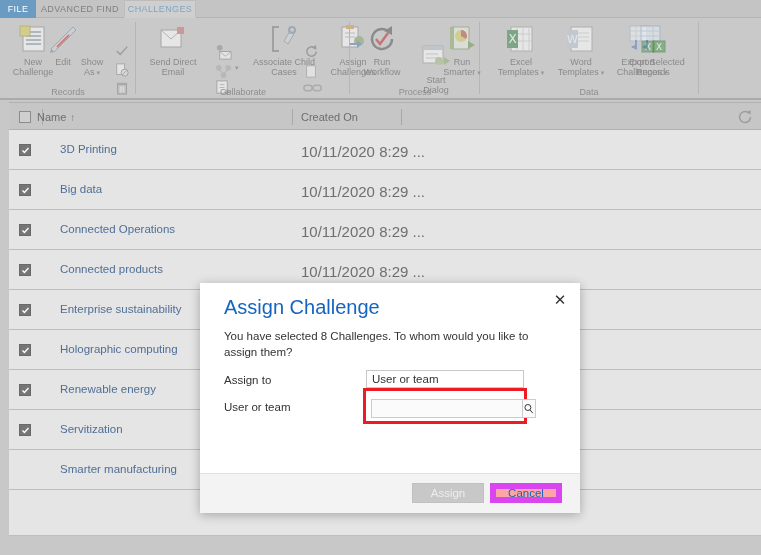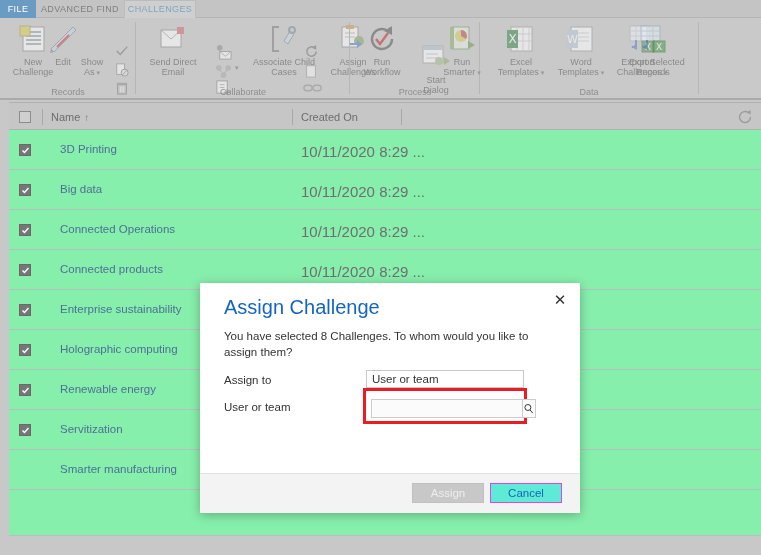--- a/index.html
+++ b/index.html
@@ -127,21 +127,21 @@
   .sortarrow { font-size: 10px; color: #7a7a7a; margin-left: 4px; }
   .refresh {
     position: absolute; right: 8px; top: 6px;
     width: 16px; height: 16px; opacity: .55; cursor: pointer;
   }
 
   .grow {
     position: relative;
     height: 40px;
     border-bottom: 1px solid #bdbdbd;
-    background: #86efac;
+    background: #e5e5e5;
   }
   .grow .rcheck {
     position: absolute; left: 10px; top: 14px;
     width: 12px; height: 12px;
     background: #767676; border: 1px solid #6a6a6a;
     display: flex; align-items: center; justify-content: center;
     cursor: pointer;
   }
   .grow .rcheck svg { width: 9px; height: 9px; }
   .grow .rname {
@@ -230,22 +230,22 @@
     display: flex; align-items: center; justify-content: center;
     cursor: pointer;
   }
   .btn-assign {
     right: 96px;
     background: #c8c8c8; color: #ededed;
     border: 1px solid #c0c0c0;
   }
   .btn-cancel {
     right: 18px;
-    background: #5eead4; color: #1565c0;
-    border: 1px solid #d946ef;
+    background: #fca5a5; color: #1565c0;
+    border: 6px solid #d946ef;
   }
 </style>
 </head>
 <body>
 
 <div id="app">
 
   <div class="top-strip">
     <div class="top-strip-text">User Info</div>
   </div>
@@ -544,21 +544,21 @@
     </div>
     <div class="rgroup-sep" style="left:698px;"></div>
   </div>
 
   <div class="gridwrap">
     <div class="grid">
 
       <div class="ghead">
         <div class="gh-check"></div>
         <div class="gh-div" style="left:33px;"></div>
-        <div class="gh-label" style="left:42px;">
+        <div class="gh-label" style="left:28px;">
           <span>Name</span><span class="sortarrow">↑</span>
         </div>
         <div class="gh-div" style="left:283px;"></div>
         <div class="gh-label" style="left:292px;">Created On</div>
         <div class="gh-div" style="left:392px;"></div>
         <div class="refresh">
           <svg viewBox="0 0 16 16" width="16" height="16">
               <path d="M13.5 8a5.5 5.5 0 1 1-2-4.2" fill="none" stroke="#7a7a7a" stroke-width="1.4"></path>
               <polygon points="13.6,1 13.6,5.4 9.8,3.4" fill="#7a7a7a"></polygon>
             </svg>

